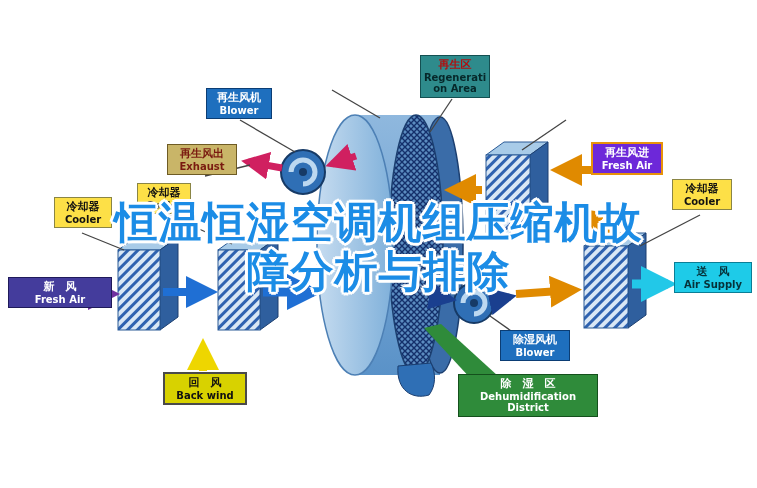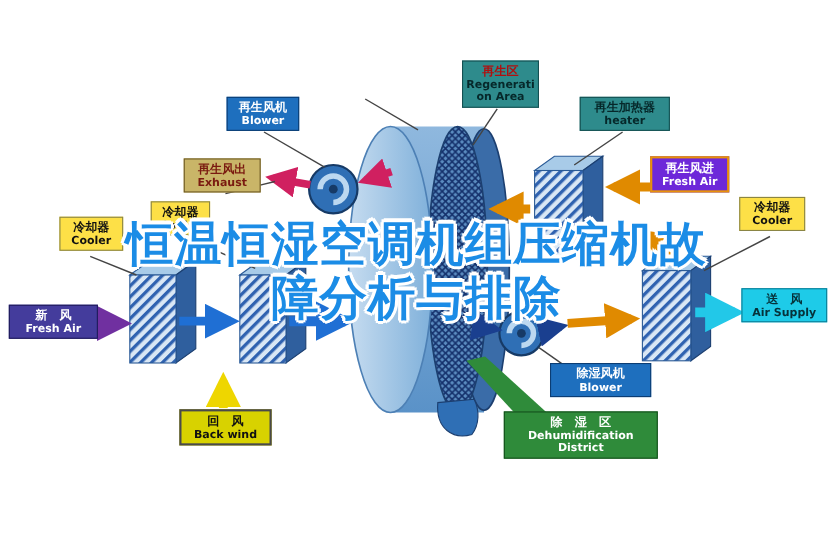--- a/index.html
+++ b/index.html
@@ -153,24 +153,20 @@
   <div class="lbl c-teal" style="left:420px;top:55px;width:70px">
     <div class="zh zh-red">再生区</div>
     <div class="en">Regeneration Area</div>
   </div>
 
   <div class="lbl c-blue" style="left:206px;top:88px;width:66px">
     <div class="zh">再生风机</div>
     <div class="en">Blower</div>
   </div>
 
-  <div class="lbl c-teal" style="left:527px;top:88px;width:82px">
-    <div class="zh">再生加热器</div>
-    <div class="en">heater</div>
-  </div>
 
   <div class="lbl c-tan" style="left:167px;top:144px;width:70px">
     <div class="zh">再生风出</div>
     <div class="en">Exhaust</div>
   </div>
 
   <div class="lbl c-indigo" style="left:591px;top:142px;width:72px">
     <div class="zh">再生风进</div>
     <div class="en">Fresh Air</div>
   </div>
@@ -183,36 +179,36 @@
   <div class="lbl c-paleyellow" style="left:137px;top:183px;width:54px">
     <div class="zh">冷却器</div>
     <div class="en">Cooler</div>
   </div>
 
   <div class="lbl c-paleyellow" style="left:672px;top:179px;width:60px">
     <div class="zh">冷却器</div>
     <div class="en">Cooler</div>
   </div>
 
-  <div class="lbl c-purple" style="left:8px;top:277px;width:81px">
+  <div class="lbl c-purple" style="left:8px;top:277px;width:104px">
     <div class="zh">新　风</div>
     <div class="en">Fresh Air</div>
   </div>
 
   <div class="lbl c-cyan" style="left:674px;top:262px;width:78px">
     <div class="zh">送　风</div>
     <div class="en">Air Supply</div>
   </div>
 
   <div class="lbl c-yellow" style="left:163px;top:372px;width:84px">
     <div class="zh">回　风</div>
     <div class="en">Back wind</div>
   </div>
 
-  <div class="lbl c-blue" style="left:500px;top:330px;width:92px">
+  <div class="lbl c-blue" style="left:500px;top:330px;width:70px">
     <div class="zh">除湿风机</div>
     <div class="en">Blower</div>
   </div>
 
   <div class="lbl c-green" style="left:458px;top:374px;width:140px">
     <div class="zh">除　湿　区</div>
     <div class="en">Dehumidification</div>
     <div class="en">District</div>
   </div>
 

